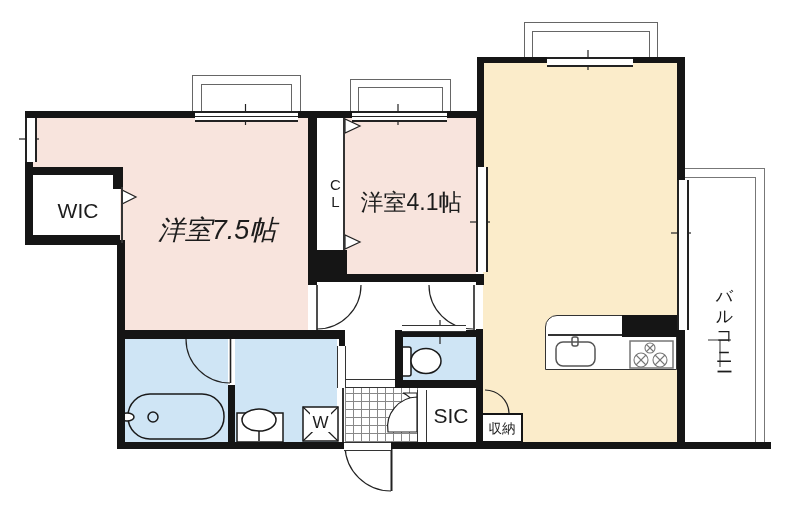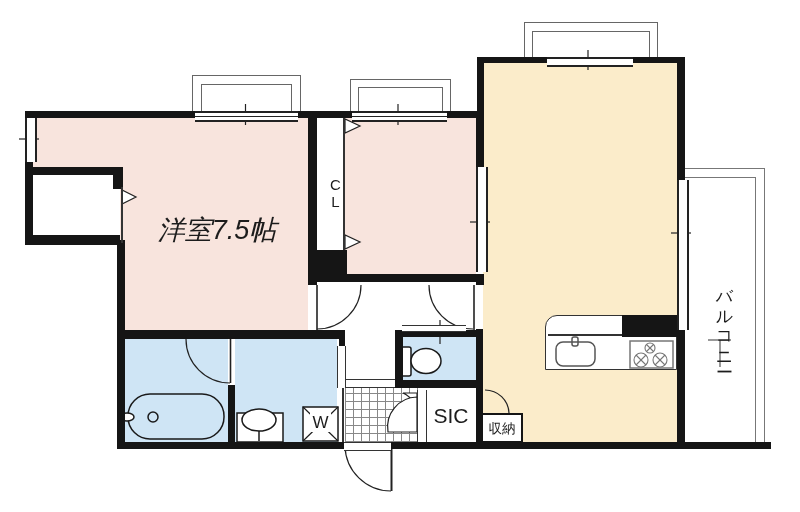--- a/index.html
+++ b/index.html
@@ -117,20 +117,22 @@
       <line x1="671" y1="233" x2="691" y2="233"></line>
       <line x1="470" y1="222" x2="490" y2="222"></line>
       <line x1="440" y1="320" x2="440" y2="344"></line>
 
       <line x1="708" y1="340" x2="731" y2="340" stroke="#555"></line>
       <line x1="720" y1="340" x2="720" y2="367" stroke="#555"></line>
     </g>
   </svg>
 
   <div class="label" style="left:117px;top:212px;width:200px;font-size:27px;font-style:italic;">洋室7.5帖</div>
+  <div class="label" style="left:345px;top:187px;width:132px;font-size:23px;">洋室4.1帖</div>
+  <div class="label" style="left:40px;top:199px;width:76px;font-size:21px;">WIC</div>
   <div class="label vtext" style="left:317px;top:167px;width:27px;height:52px;font-size:15px;text-orientation:upright;">CL</div>
   <div class="label" style="left:424px;top:404px;width:54px;font-size:21px;">SIC</div>
   <div class="label" style="left:481px;top:420px;width:42px;font-size:13.5px;">収納</div>
   <div class="label wlabel" style="left:303px;top:413px;width:35px;font-size:17px;"><span>W</span></div>
   <div class="label vtext" style="left:706px;top:241px;width:30px;height:160px;font-size:17px;letter-spacing:2px;">バルコニー</div>
 <div class="wall" style="left: 25px; top: 111px; width: 292px; height: 7px;"></div>
     <div class="wall" style="left: 317px; top: 111px; width: 166px; height: 7px;"></div>
     <div class="wall" style="left: 25px; top: 111px; width: 8px; height: 56px;"></div>
     <div class="wall" style="left: 25px; top: 167px; width: 98px; height: 8px;"></div>
     <div class="wall" style="left: 25px; top: 167px; width: 8px; height: 76px;"></div>

